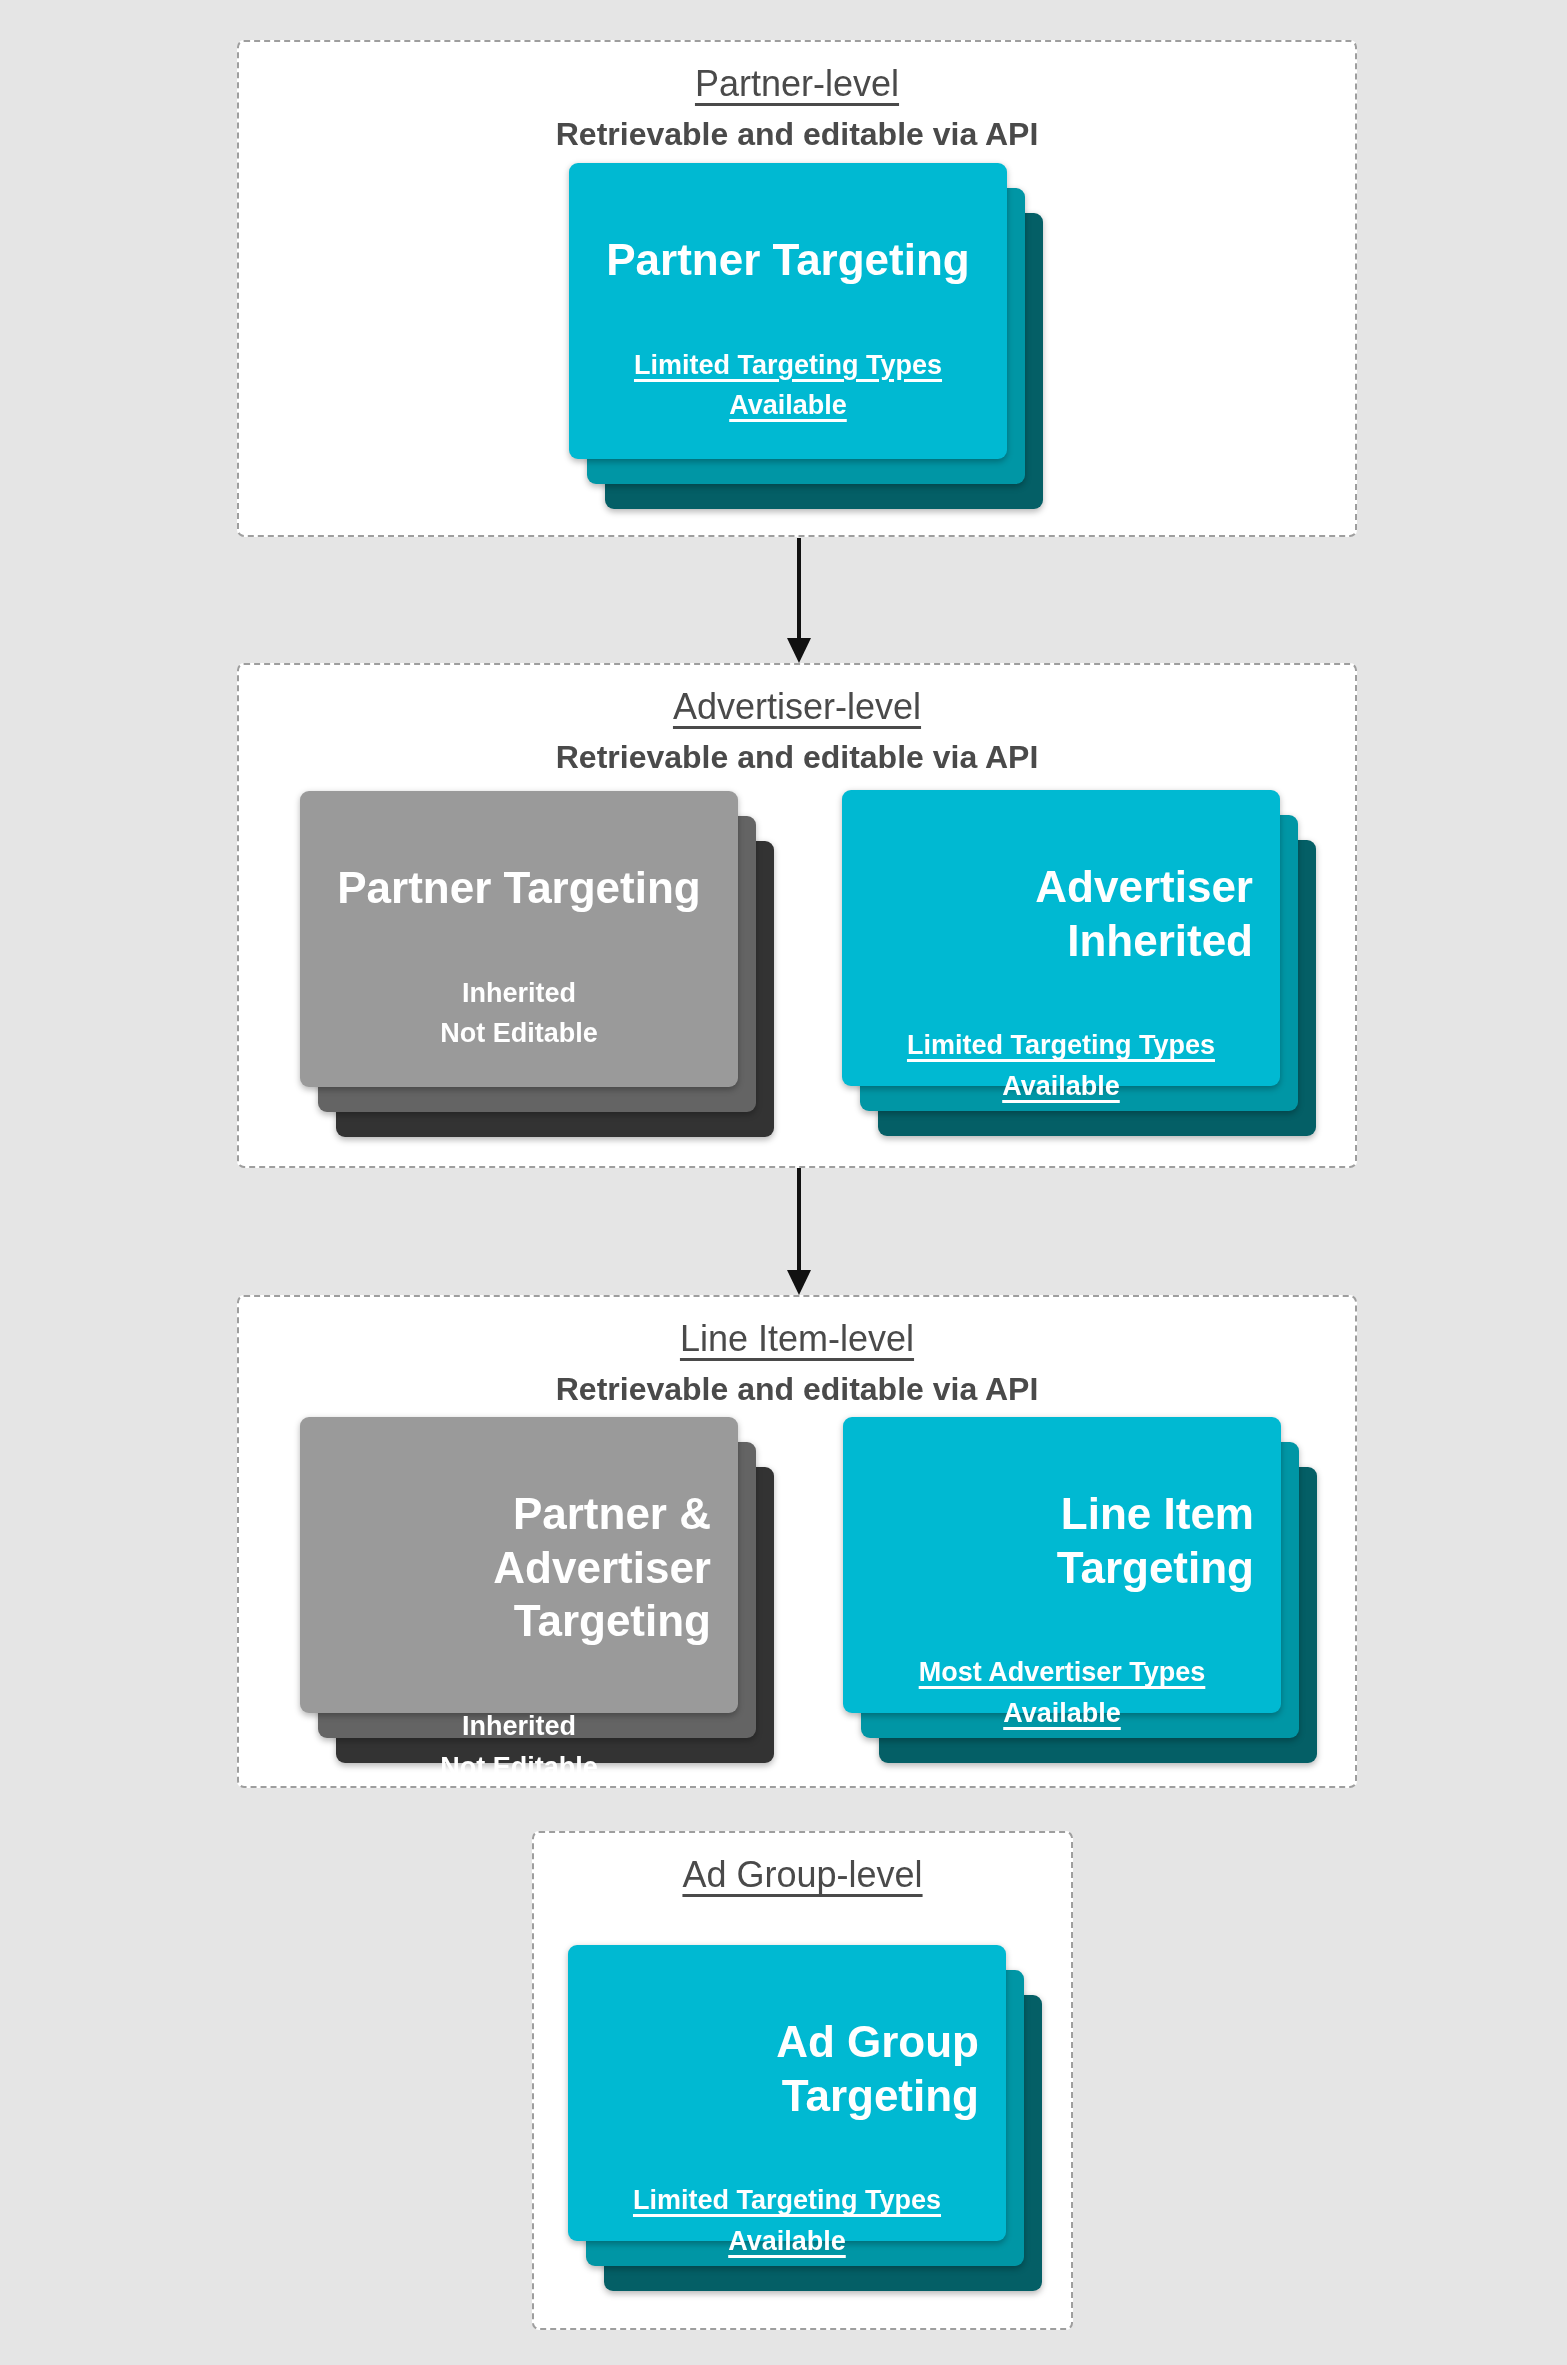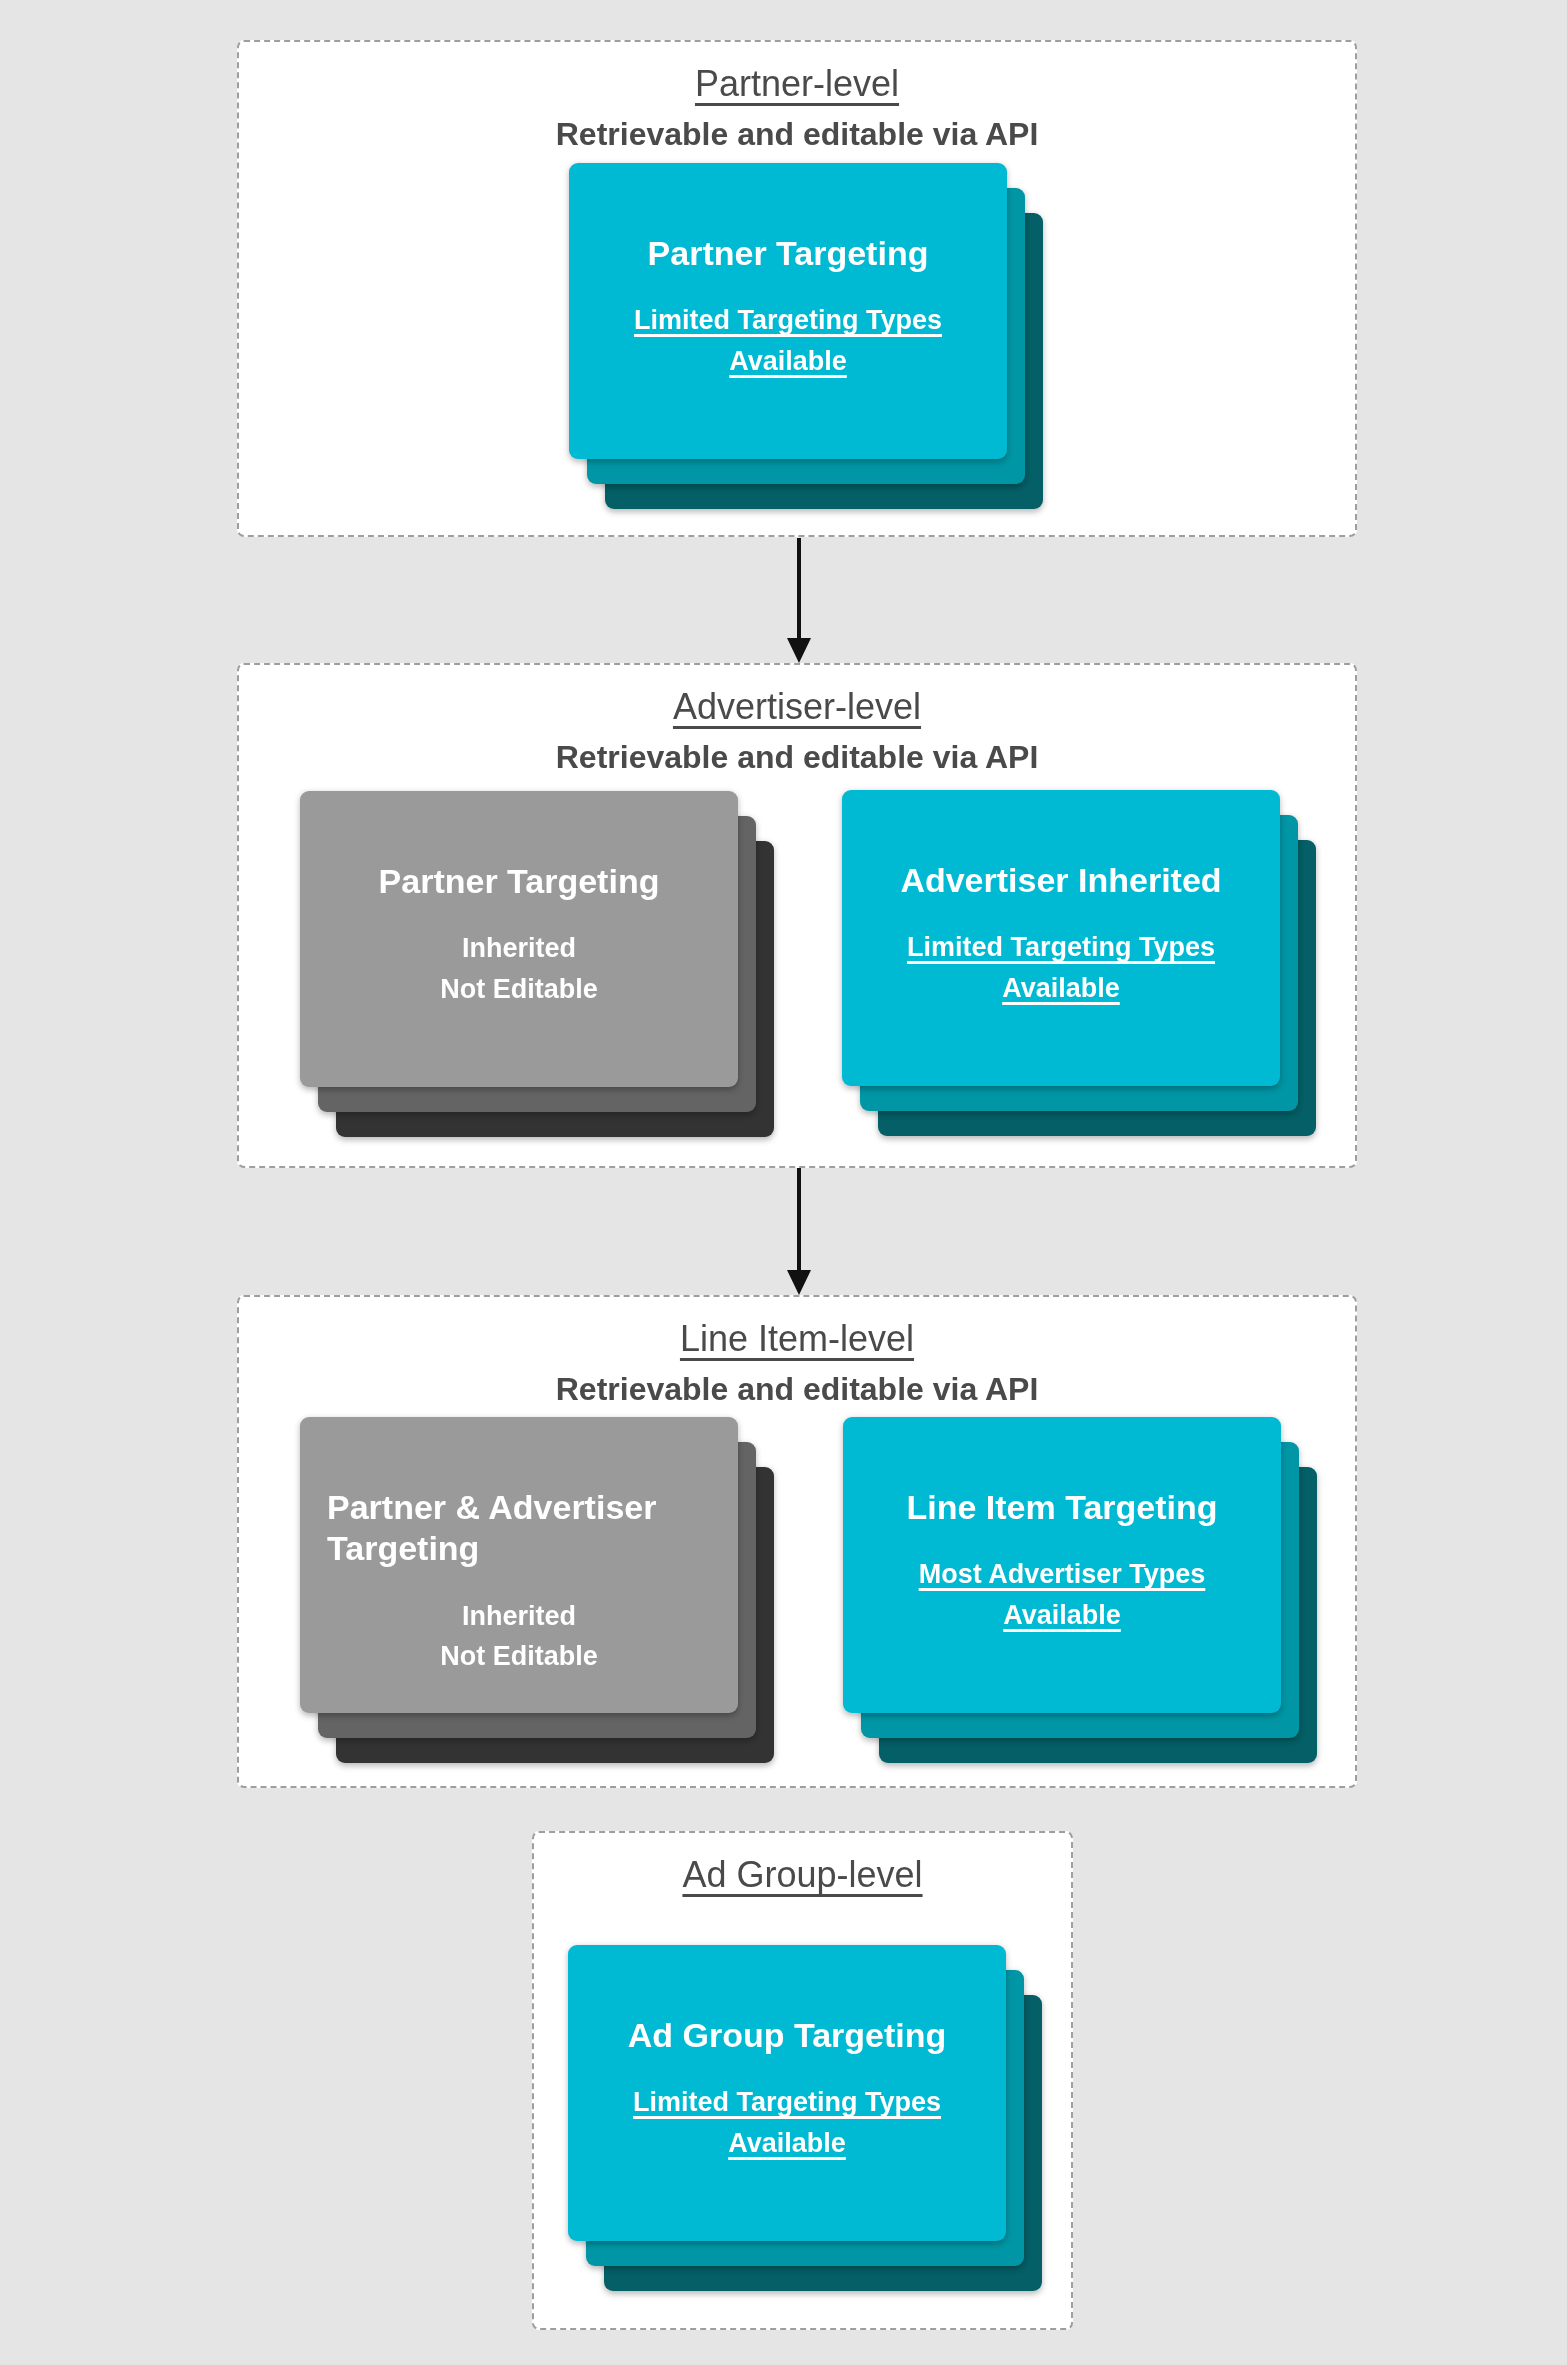--- a/index.html
+++ b/index.html
@@ -14,22 +14,22 @@
   .level-subtitle.red{color:#fa2e0d;}
 
   .stack{position:absolute;width:473px;height:346px;}
   .layer,.card{position:absolute;width:438px;height:296px;border-radius:9px;box-shadow:0 2.7px 6.3px rgba(0,0,0,.28);}
   .l-back{left:36px;top:50px;}
   .l-mid{left:18px;top:25px;}
   .card{left:0;top:0;display:flex;flex-direction:column;align-items:center;padding-top:70px;box-sizing:border-box;}
   .teal-front{background:#00b9d2;} .teal-mid{background:#0096a5;} .teal-back{background:#045f66;}
   .gray-front{background:#9a9a9a;} .gray-mid{background:#646464;} .gray-back{background:#333333;}
 
-  .card-title{font-size:34px;font-weight:700;color:#ffffff;text-align:left;line-height:1.22;max-width:384px;}
-  .card-body{margin-top:26px;text-align:center;}
+  .card-title{font-size:44px;font-weight:700;color:#ffffff;text-align:right;line-height:1.22;max-width:384px;}
+  .card-body{margin-top:58px;text-align:center;}
   .body-line{font-size:27px;font-weight:700;color:#ffffff;line-height:1.5;}
   .body-line.u{text-decoration:underline;text-underline-offset:5.4px;text-decoration-thickness:2.7px;}
 
   .arrow{position:absolute;width:32px;}
   .arrow-shaft{position:absolute;left:14.3px;top:0;width:3.6px;height:calc(100% - 25px);background:#111111;}
   .arrow-head{position:absolute;left:3.6px;bottom:0;width:0;height:0;
               border-left:12.5px solid transparent;border-right:12.5px solid transparent;border-top:25px solid #111111;}
 </style>
 </head>
 <body>

